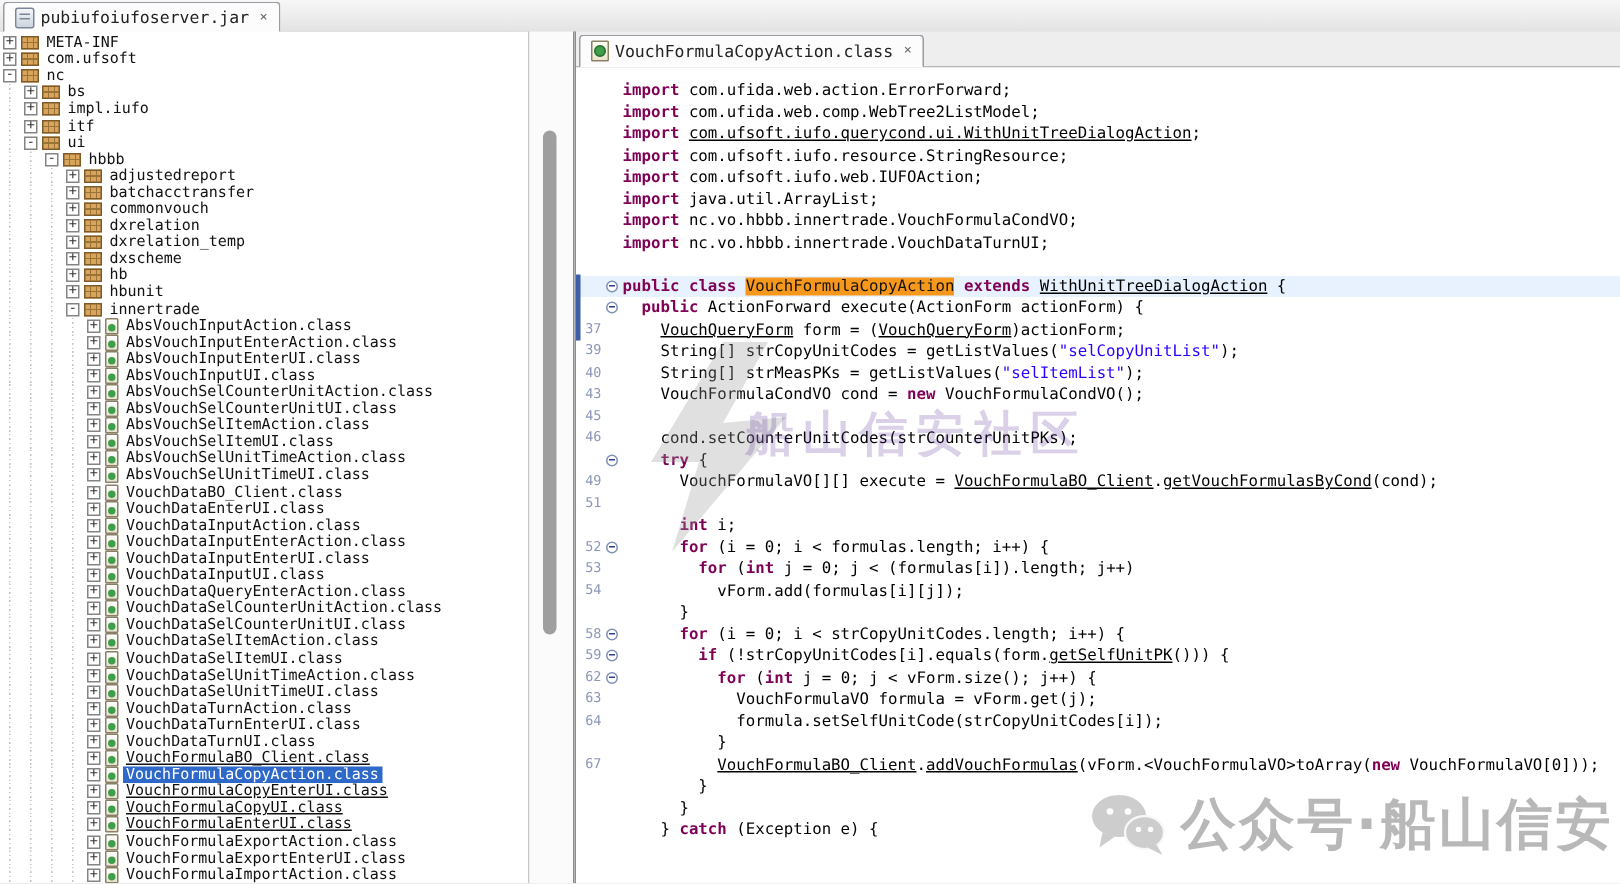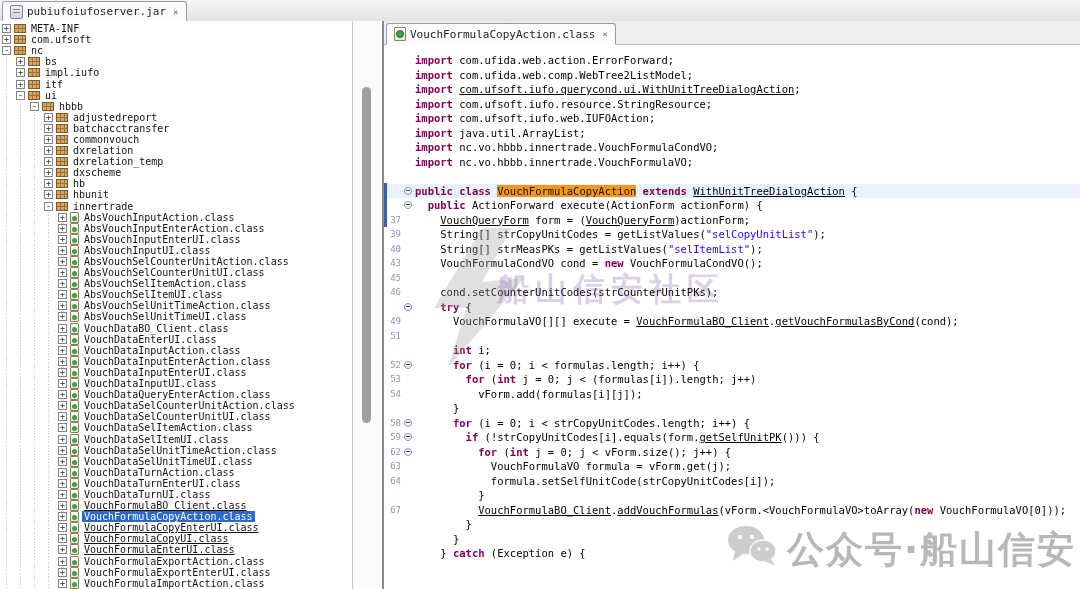--- a/index.html
+++ b/index.html
@@ -69,21 +69,21 @@
   .tk-k{color:#7f0055;font-weight:bold;margin-top:12px;}
   .tk-str{color:#2a00ff;}
   .tk-u{text-decoration:underline;}
   .tk-occ{background:#f7981d;color:#141414;}
 
   
   .wm-bolt{position:absolute;left:420px;top:228px;opacity:.30;pointer-events:none;}
   .wm-center-text{position:absolute;left:497px;top:268px;font-size:32px;color:#4c1d95;
         opacity:.20;letter-spacing:6px;pointer-events:none;
         font-family:"DejaVu Sans",sans-serif;font-weight:bold;}
-  .wm-br{position:absolute;right:4px;bottom:14px;display:flex;gap:10px;
+  .wm-br{position:absolute;right:4px;bottom:14px;display:flex;align-items:center;gap:10px;
         pointer-events:none;}
   .wm-br .txt{font-size:37px;font-weight:bold;letter-spacing:2px;color:rgba(125,125,125,.55);
         font-family:"DejaVu Sans",sans-serif;}
   .wm-br svg{opacity:.42;}
 </style>
 </head>
 <body>
 
 <div id="app">
 
@@ -538,21 +538,21 @@
     <div class="code">
       <div class="range-indicator"></div>
       <div>
           <div class="cline"><span class="lnum"></span><span class="lfold"></span><span class="ctext"><span class="tk-k">import</span><span class="tk-p"> com.ufida.web.action.ErrorForward;</span></span></div>
           <div class="cline"><span class="lnum"></span><span class="lfold"></span><span class="ctext"><span class="tk-k">import</span><span class="tk-p"> com.ufida.web.comp.WebTree2ListModel;</span></span></div>
           <div class="cline"><span class="lnum"></span><span class="lfold"></span><span class="ctext"><span class="tk-k">import</span><span class="tk-p"> </span><span class="tk-u">com.ufsoft.iufo.querycond.ui.WithUnitTreeDialogAction</span><span class="tk-p">;</span></span></div>
           <div class="cline"><span class="lnum"></span><span class="lfold"></span><span class="ctext"><span class="tk-k">import</span><span class="tk-p"> com.ufsoft.iufo.resource.StringResource;</span></span></div>
           <div class="cline"><span class="lnum"></span><span class="lfold"></span><span class="ctext"><span class="tk-k">import</span><span class="tk-p"> com.ufsoft.iufo.web.IUFOAction;</span></span></div>
           <div class="cline"><span class="lnum"></span><span class="lfold"></span><span class="ctext"><span class="tk-k">import</span><span class="tk-p"> java.util.ArrayList;</span></span></div>
           <div class="cline"><span class="lnum"></span><span class="lfold"></span><span class="ctext"><span class="tk-k">import</span><span class="tk-p"> nc.vo.hbbb.innertrade.VouchFormulaCondVO;</span></span></div>
-          <div class="cline"><span class="lnum"></span><span class="lfold"></span><span class="ctext"><span class="tk-k">import</span><span class="tk-p"> nc.vo.hbbb.innertrade.VouchFormulaVO;</span></span></div>
+          <div class="cline"><span class="lnum"></span><span class="lfold"></span><span class="ctext"><span class="tk-k">import</span><span class="tk-p"> nc.vo.hbbb.innertrade.VouchDataTurnUI;</span></span></div>
           <div class="cline"><span class="lnum"></span><span class="lfold"></span><span class="ctext"></span></div>
           <div class="cline hl"><span class="lnum"></span><span class="lfold"><span class="foldc"></span></span><span class="ctext"><span class="tk-k">public</span><span class="tk-p"> </span><span class="tk-k">class</span><span class="tk-p"> </span><span class="tk-occ">VouchFormulaCopyAction</span><span class="tk-p"> </span><span class="tk-k">extends</span><span class="tk-p"> </span><span class="tk-u">WithUnitTreeDialogAction</span><span class="tk-p"> {</span></span></div>
           <div class="cline"><span class="lnum"></span><span class="lfold"><span class="foldc"></span></span><span class="ctext"><span class="tk-p">  </span><span class="tk-k">public</span><span class="tk-p"> ActionForward execute(ActionForm actionForm) {</span></span></div>
           <div class="cline"><span class="lnum">37</span><span class="lfold"></span><span class="ctext"><span class="tk-p">    </span><span class="tk-u">VouchQueryForm</span><span class="tk-p"> form = (</span><span class="tk-u">VouchQueryForm</span><span class="tk-p">)actionForm;</span></span></div>
           <div class="cline"><span class="lnum">39</span><span class="lfold"></span><span class="ctext"><span class="tk-p">    String[] strCopyUnitCodes = getListValues(</span><span class="tk-str">"selCopyUnitList"</span><span class="tk-p">);</span></span></div>
           <div class="cline"><span class="lnum">40</span><span class="lfold"></span><span class="ctext"><span class="tk-p">    String[] strMeasPKs = getListValues(</span><span class="tk-str">"selItemList"</span><span class="tk-p">);</span></span></div>
           <div class="cline"><span class="lnum">43</span><span class="lfold"></span><span class="ctext"><span class="tk-p">    VouchFormulaCondVO cond = </span><span class="tk-k">new</span><span class="tk-p"> VouchFormulaCondVO();</span></span></div>
           <div class="cline"><span class="lnum">45</span><span class="lfold"></span></div>
           <div class="cline"><span class="lnum">46</span><span class="lfold"></span><span class="ctext"><span class="tk-p">    cond.setCounterUnitCodes(strCounterUnitPKs);</span></span></div>
           <div class="cline"><span class="lnum"></span><span class="lfold"><span class="foldc"></span></span><span class="ctext"><span class="tk-p">    </span><span class="tk-k">try</span><span class="tk-p"> {</span></span></div>

